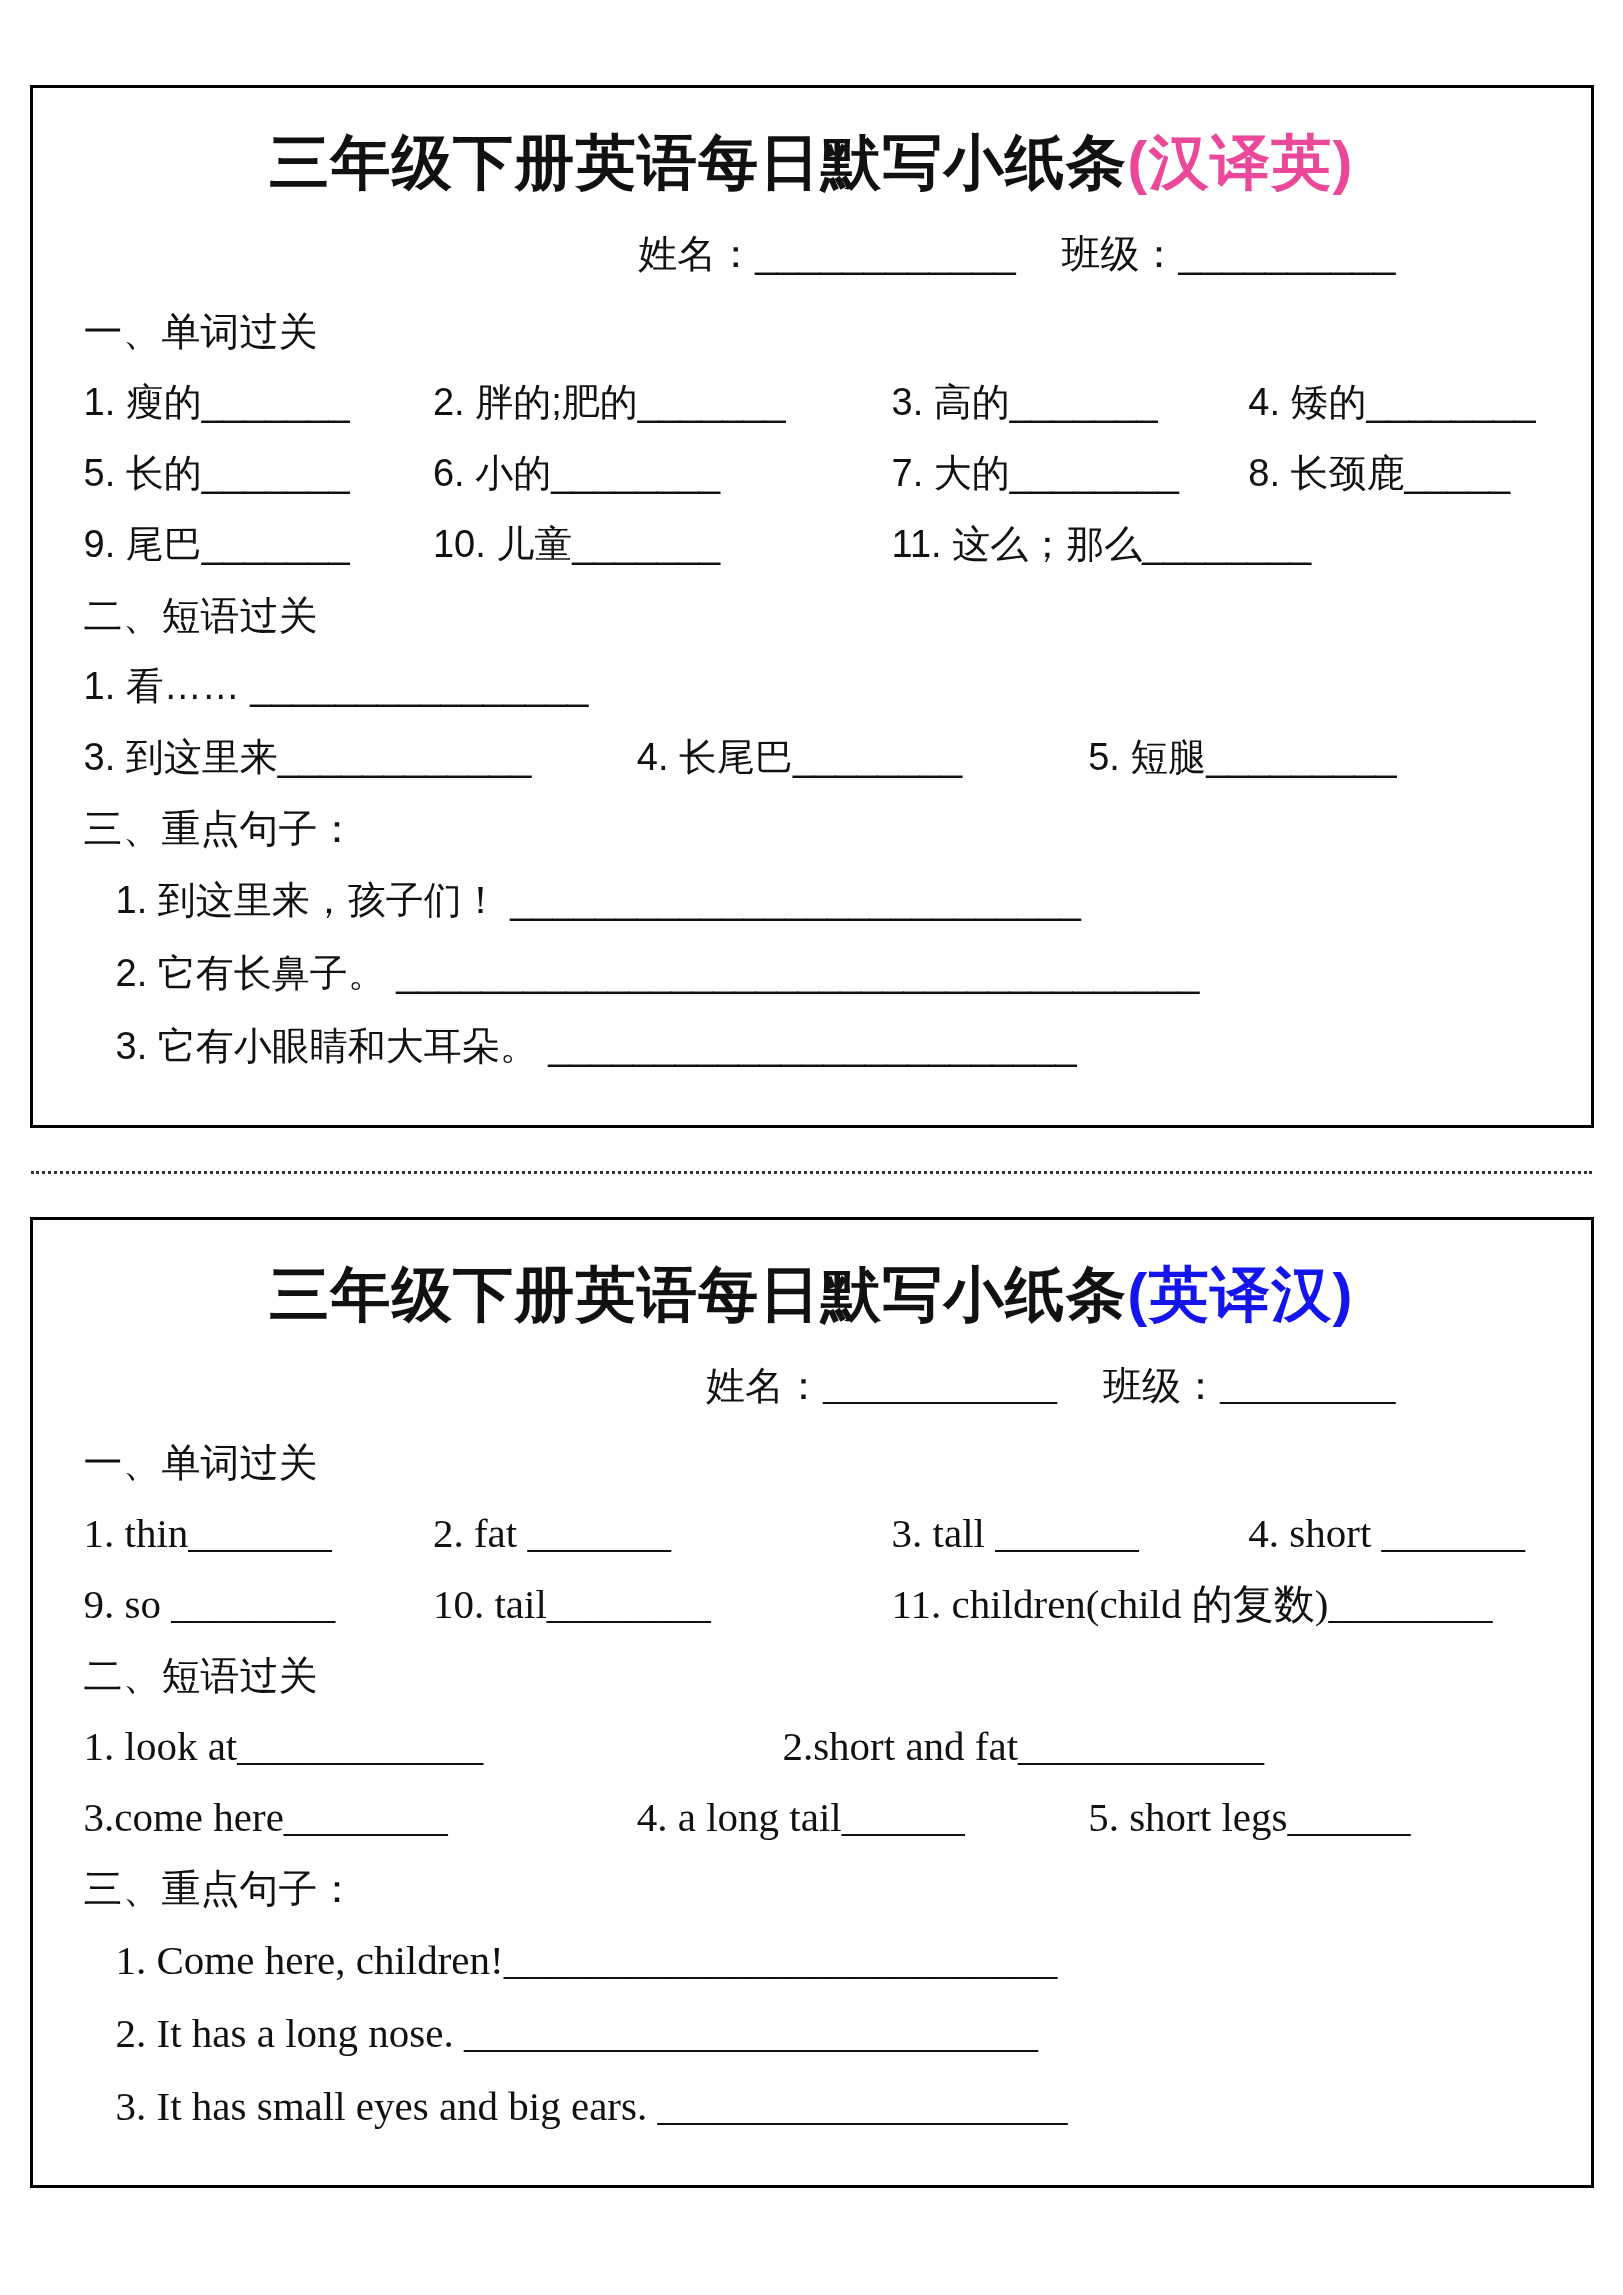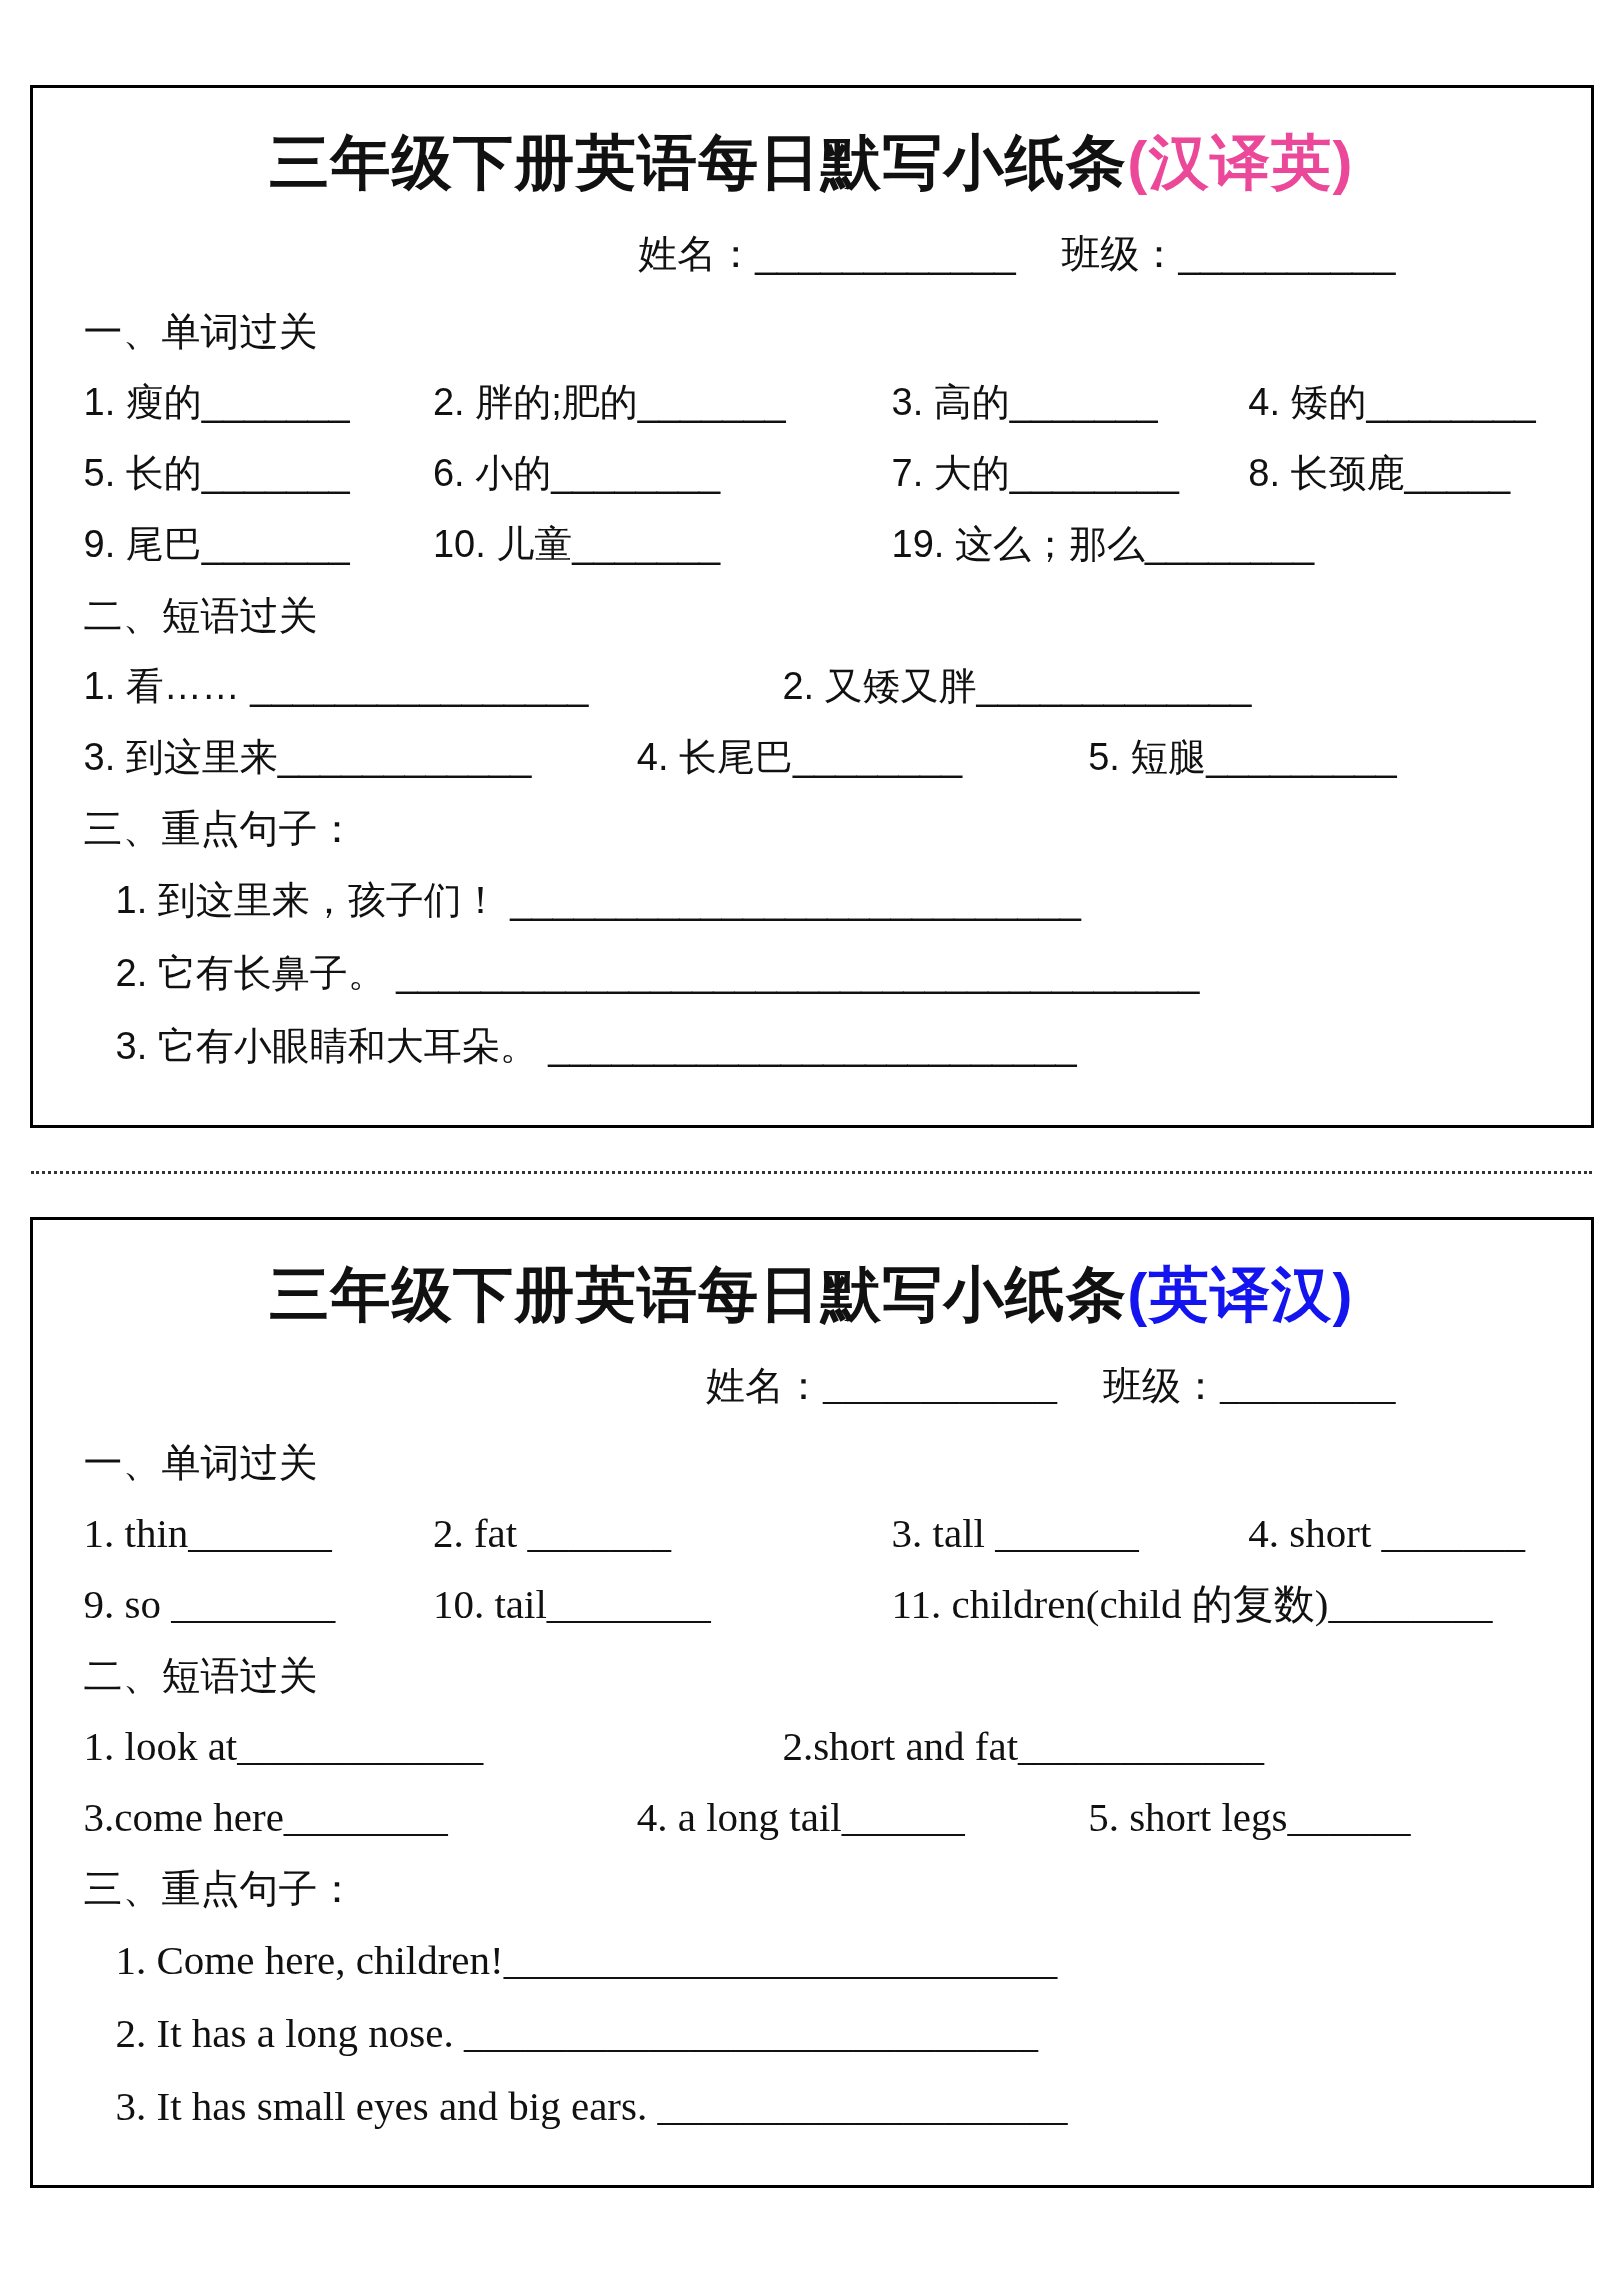--- a/index.html
+++ b/index.html
@@ -109,28 +109,27 @@
     </div>
     <div class="grid-words">
       <span>5. 长的_______</span>
       <span>6. 小的________</span>
       <span>7. 大的________</span>
       <span>8. 长颈鹿_____</span>
     </div>
     <div class="grid-words">
       <span>9. 尾巴_______</span>
       <span>10. 儿童_______</span>
-      <span>19. 这么；那么________</span>
+      <span>11. 这么；那么________</span>
     </div>
 
     <div class="sec-header">二、短语过关</div>
 
     <div class="grid-phrase2">
       <span>1. 看…… ________________</span>
-      <span>2. 又矮又胖_____________</span>
     </div>
     <div class="grid-phrase3">
       <span>3. 到这里来____________</span>
       <span>4. 长尾巴________</span>
       <span>5. 短腿_________</span>
     </div>
 
     <div class="sec-header">三、重点句子：</div>
 
     <div class="sentence">1. 到这里来，孩子们！ ___________________________</div>

